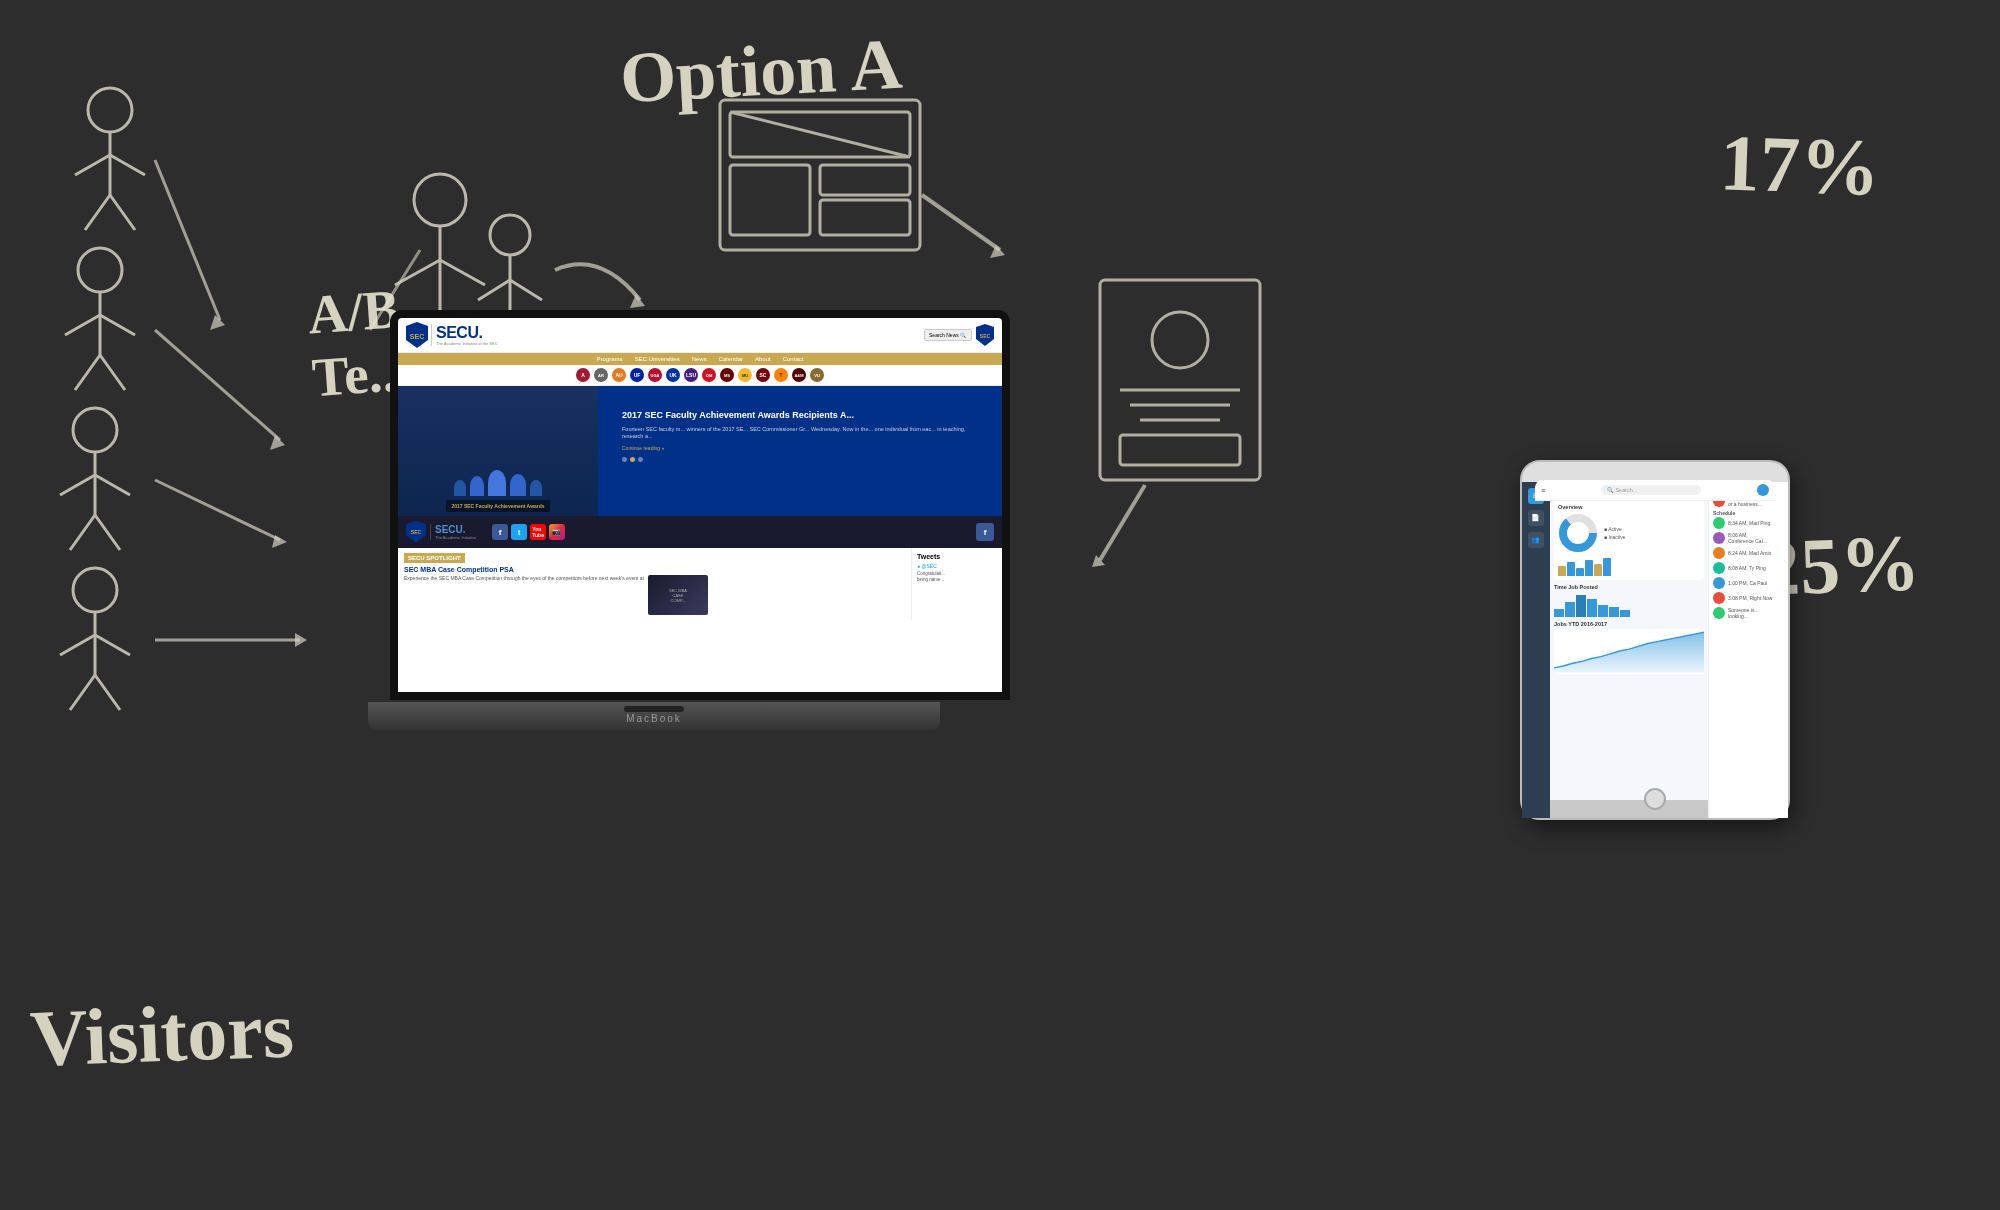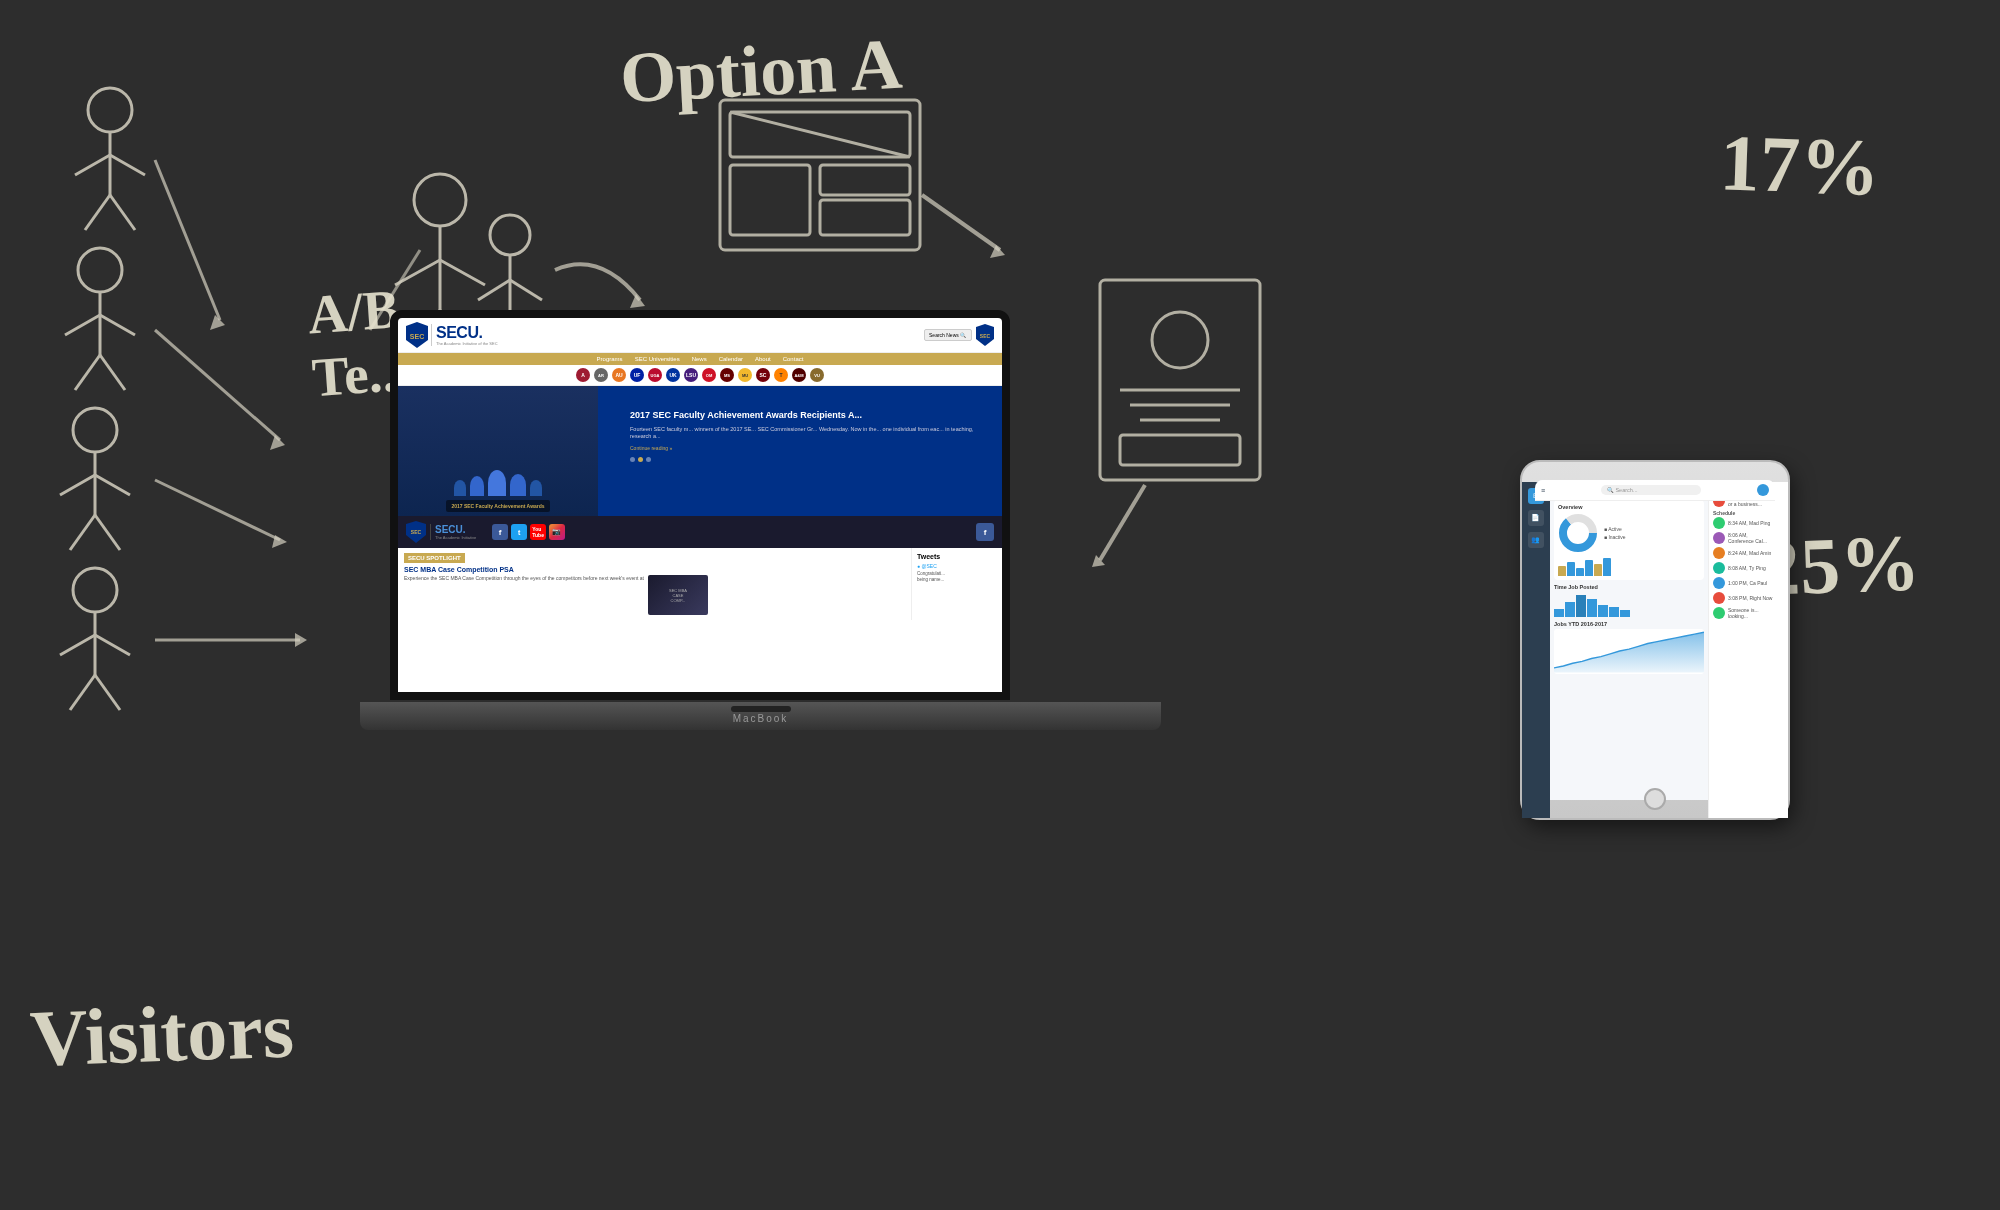--- a/index.html
+++ b/index.html
@@ -108,22 +108,22 @@
     .laptop-screen-inner {
       width: 100%;
       height: 100%;
       background: #fff;
       overflow: hidden;
     }
 
     .laptop-base {
       position: absolute;
       bottom: 0;
-      left: 0;
-      width: 801px;
+      left: 8px;
+      width: 572px;
       height: 28px;
       background: linear-gradient(180deg, #555 0%, #333 100%);
       border-radius: 0 0 8px 8px;
     }
 
     .laptop-base-center {
       position: absolute;
       bottom: 18px;
       left: 50%;
       transform: translateX(-50%);
@@ -259,21 +259,20 @@
       align-items: center;
       justify-content: center;
       position: relative;
       overflow: hidden;
     }
 
     .hero-content {
       flex: 1;
       padding: 24px;
       color: white;
-      margin-left: 8px;
     }
 
     .hero-title {
       font-size: 9px;
       font-weight: bold;
       margin-bottom: 4px;
       line-height: 1.3;
     }
 
     .hero-body {

